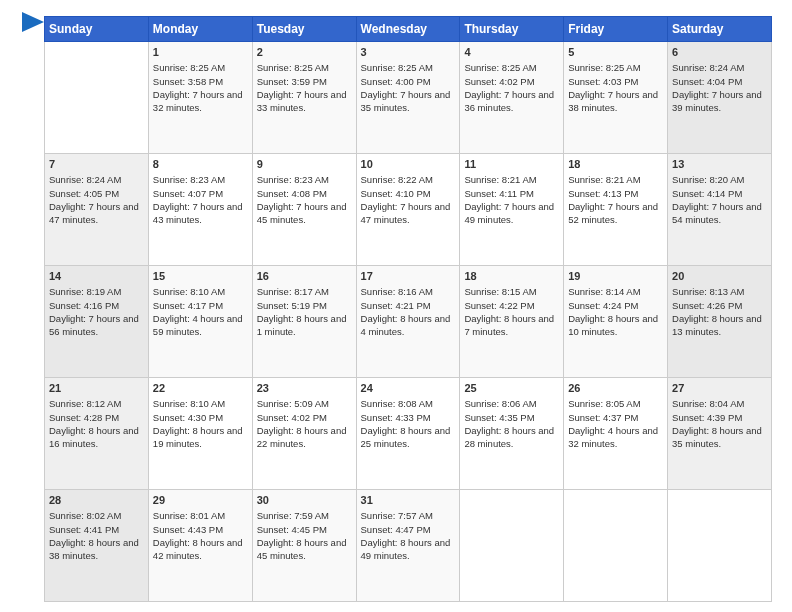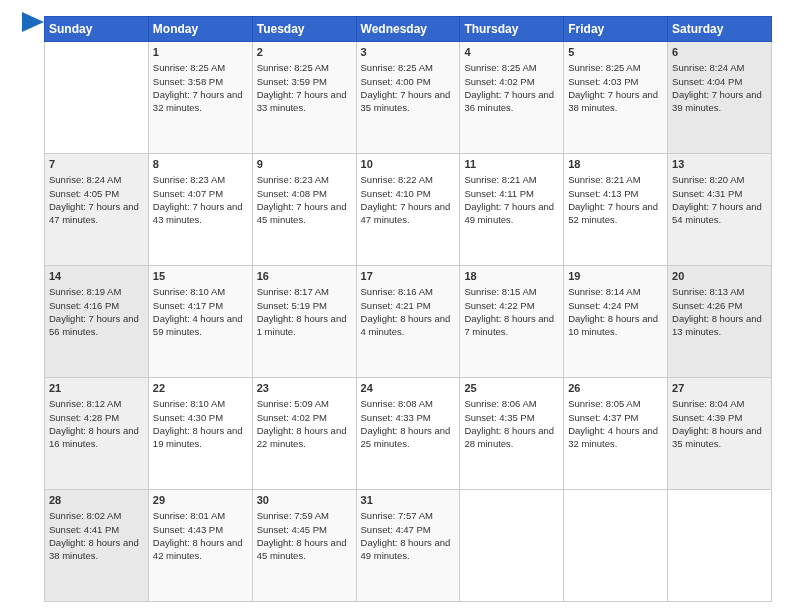--- a/index.html
+++ b/index.html
@@ -164,21 +164,21 @@
           <td>
             <div class="cell-content"><span class="day-number">10</span><span>Sunrise: 8:22 AM</span><br><span>Sunset: 4:10 PM</span><br><span>Daylight: 7 hours and 47 minutes.</span></div>
           </td>
           <td>
             <div class="cell-content"><span class="day-number">11</span><span>Sunrise: 8:21 AM</span><br><span>Sunset: 4:11 PM</span><br><span>Daylight: 7 hours and 49 minutes.</span></div>
           </td>
           <td>
             <div class="cell-content"><span class="day-number">18</span><span>Sunrise: 8:21 AM</span><br><span>Sunset: 4:13 PM</span><br><span>Daylight: 7 hours and 52 minutes.</span></div>
           </td>
           <td>
-            <div class="cell-content"><span class="day-number">13</span><span>Sunrise: 8:20 AM</span><br><span>Sunset: 4:31 PM</span><br><span>Daylight: 7 hours and 54 minutes.</span></div>
+            <div class="cell-content"><span class="day-number">13</span><span>Sunrise: 8:20 AM</span><br><span>Sunset: 4:14 PM</span><br><span>Daylight: 7 hours and 54 minutes.</span></div>
           </td>
         </tr>
         <tr>
           <td>
             <div class="cell-content"><span class="day-number">14</span><span>Sunrise: 8:19 AM</span><br><span>Sunset: 4:16 PM</span><br><span>Daylight: 7 hours and 56 minutes.</span></div>
           </td>
           <td>
             <div class="cell-content"><span class="day-number">15</span><span>Sunrise: 8:10 AM</span><br><span>Sunset: 4:17 PM</span><br><span>Daylight: 4 hours and 59 minutes.</span></div>
           </td>
           <td>

